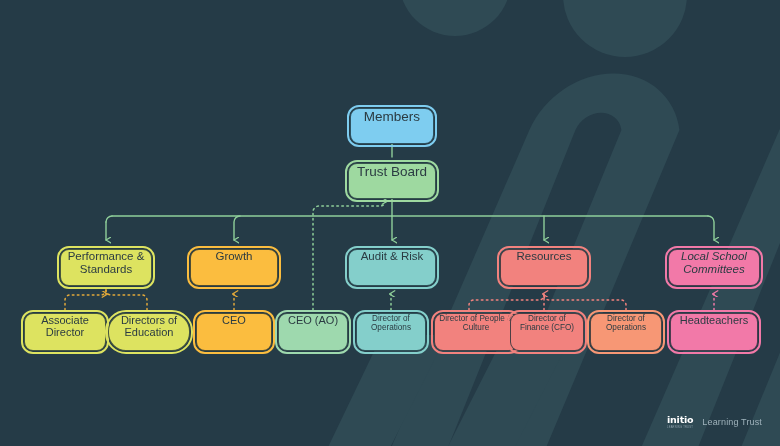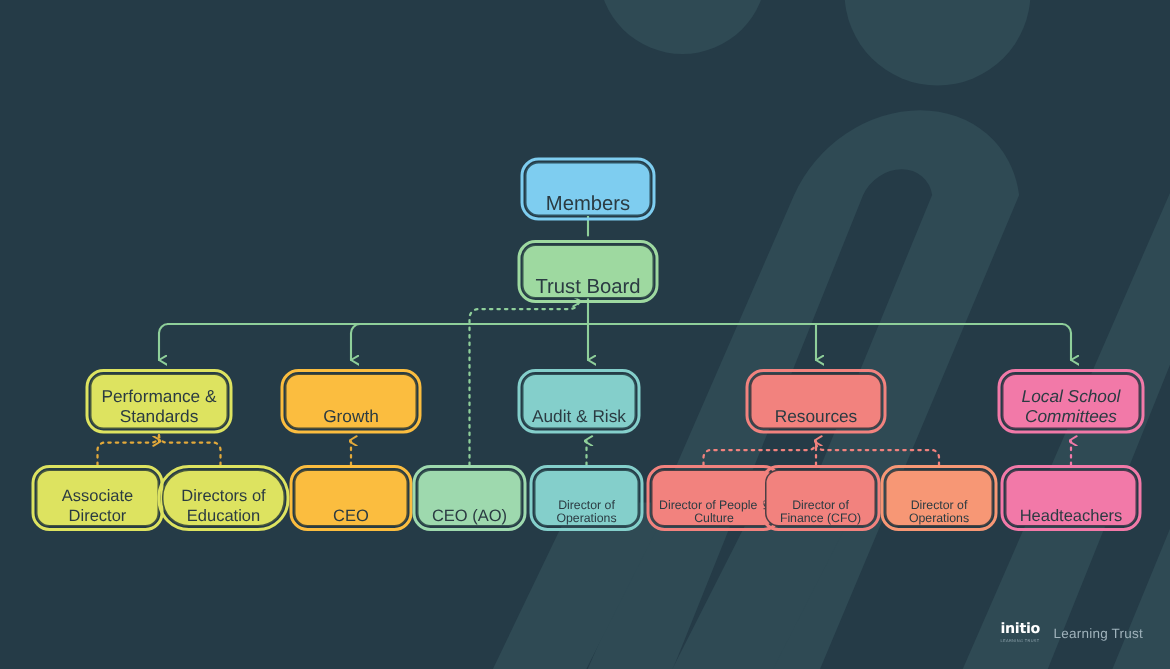--- a/index.html
+++ b/index.html
@@ -11,21 +11,21 @@
     position:relative;
   }
   #stage { position:absolute; inset:0; width:780px; height:446px; overflow:hidden; }
 
   .bg-watermark { position:absolute; inset:0; width:780px; height:446px; pointer-events:none; }
 
   .wires { position:absolute; inset:0; width:780px; height:446px; pointer-events:none; }
 
   .node {
     position:absolute;
-    display:flex; align-items:flex-end; justify-content:center;
+    display:flex; align-items:flex-start; justify-content:center;
     text-align:center;
     border-radius:9px;
     border:1.5px solid rgba(20,40,50,.75);
     box-shadow:0 0 0 2.5px rgba(0,0,0,0.0);
     line-height:1.12;
     color:#2b3b42;
     user-select:none;
   }
   .node .lbl { display:block; padding:0 4px; }
   .node.ring { outline:2px solid var(--ring); outline-offset:1.5px; }
@@ -146,21 +146,21 @@
       </div>
       <div class="node tier1 ring" style="left: 348px; top: 163px; width: 88px; height: 36px; background: rgb(158, 217, 160); --ring: #9ed9a0;">
         <span class="lbl">Trust Board</span>
       </div>
       <div class="node tier2 ring" style="left: 60px; top: 249px; width: 92px; height: 37px; background: rgb(221, 227, 96); --ring: #dde360;">
         <span class="lbl">Performance &amp; Standards</span>
       </div>
       <div class="node tier2 ring" style="left: 190px; top: 249px; width: 88px; height: 37px; background: rgb(251, 189, 63); --ring: #fbbd3f;">
         <span class="lbl">Growth</span>
       </div>
-      <div class="node tier2 ring" style="left: 348px; top: 249px; width: 76px; height: 37px; background: rgb(132, 207, 203); --ring: #84cfcb;">
+      <div class="node tier2 ring" style="left: 348px; top: 249px; width: 88px; height: 37px; background: rgb(132, 207, 203); --ring: #84cfcb;">
         <span class="lbl">Audit &amp; Risk</span>
       </div>
       <div class="node tier2 ring" style="left: 500px; top: 249px; width: 88px; height: 37px; background: rgb(242, 130, 126); --ring: #f2827e;">
         <span class="lbl">Resources</span>
       </div>
       <div class="node tier2 ring" style="left: 668px; top: 249px; width: 92px; height: 37px; background: rgb(242, 121, 168); font-style: italic; --ring: #f279a8;">
         <span class="lbl">Local School Committees</span>
       </div>
       <div class="node tier3 ring" style="left: 24px; top: 313px; width: 82px; height: 38px; background: rgb(221, 227, 96); --ring: #dde360;">
         <span class="lbl">Associate Director</span>

